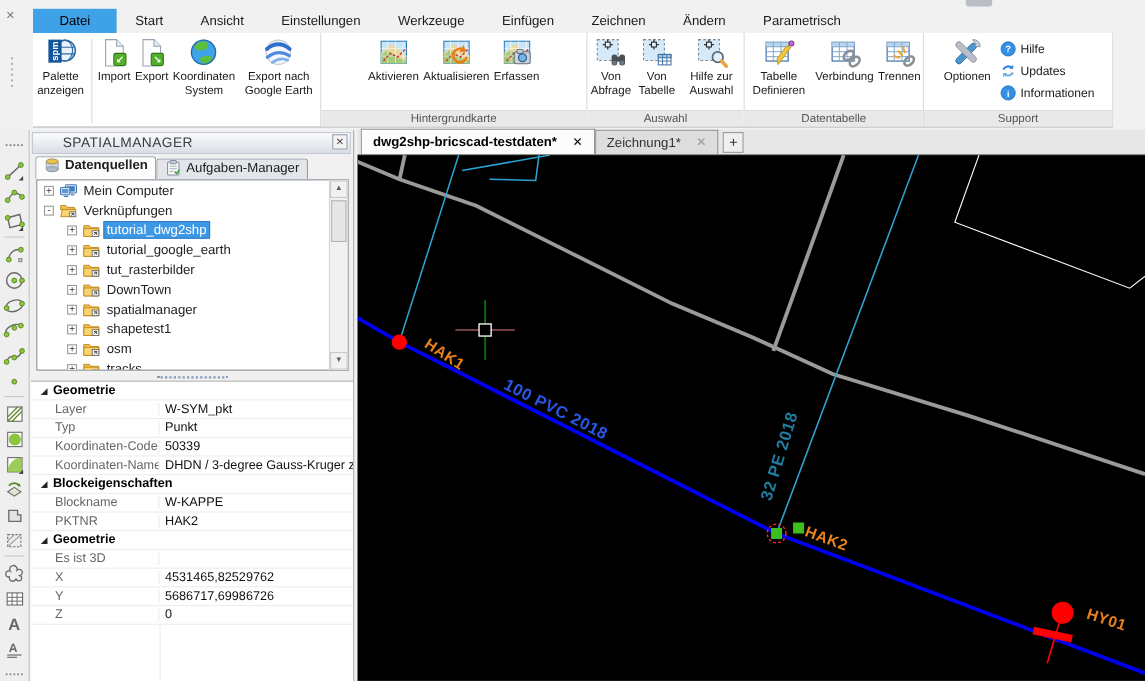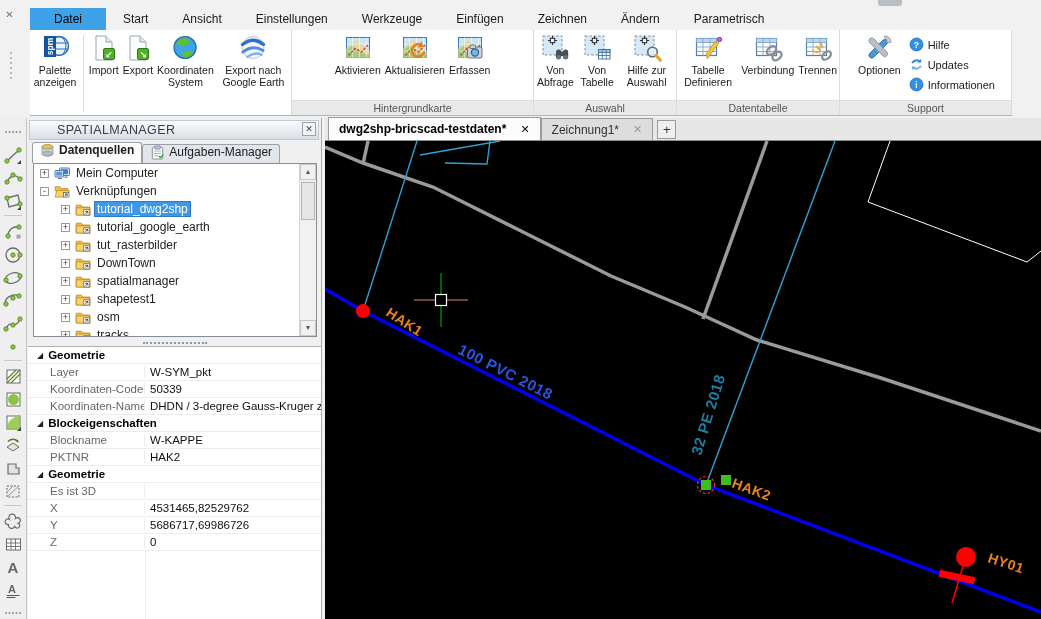--- a/index.html
+++ b/index.html
@@ -730,20 +730,24 @@
     <div id="props">
         <div class="psection">
           <span class="tri">◢</span>
           <span>Geometrie</span>
         </div>
         <div class="prow">
           <div class="plabel">Layer</div>
           <div class="pvalue">W-SYM_pkt</div>
         </div>
         <div class="prow">
+          <div class="plabel">Typ</div>
+          <div class="pvalue">Punkt</div>
+        </div>
+        <div class="prow">
           <div class="plabel">Koordinaten-Code</div>
           <div class="pvalue">50339</div>
         </div>
         <div class="prow">
           <div class="plabel">Koordinaten-Name</div>
           <div class="pvalue">DHDN / 3-degree Gauss-Kruger z</div>
         </div>
         <div class="psection">
           <span class="tri">◢</span>
           <span>Blockeigenschaften</span>

